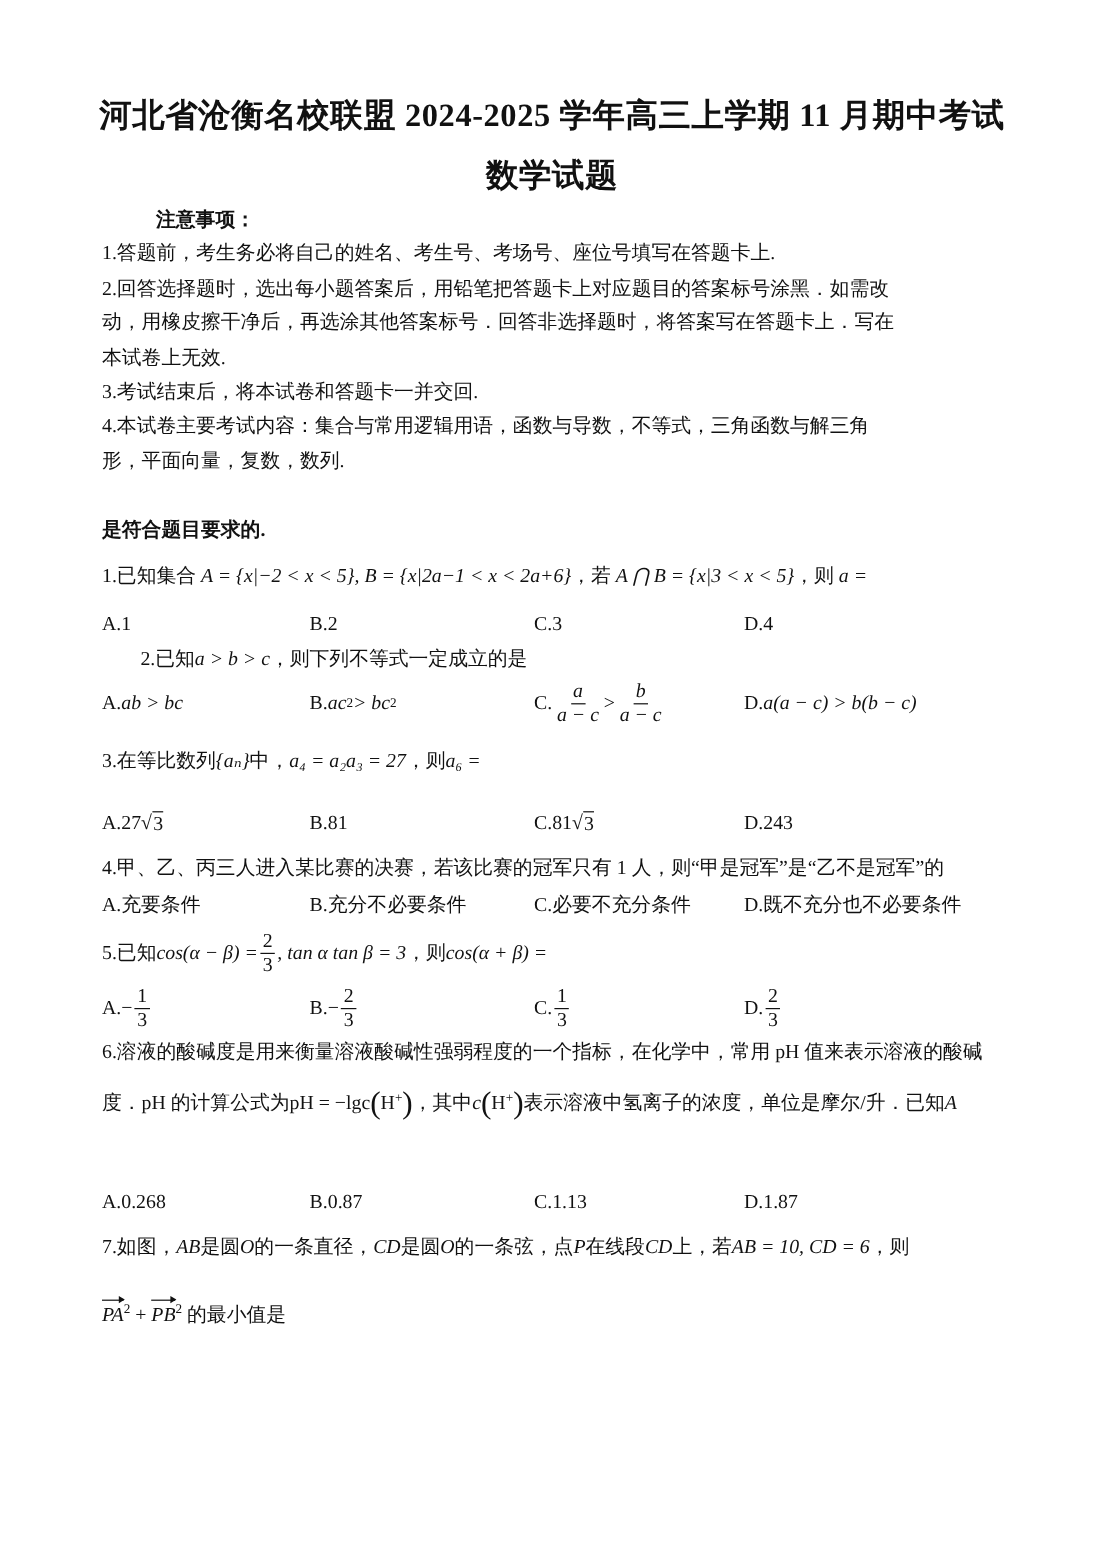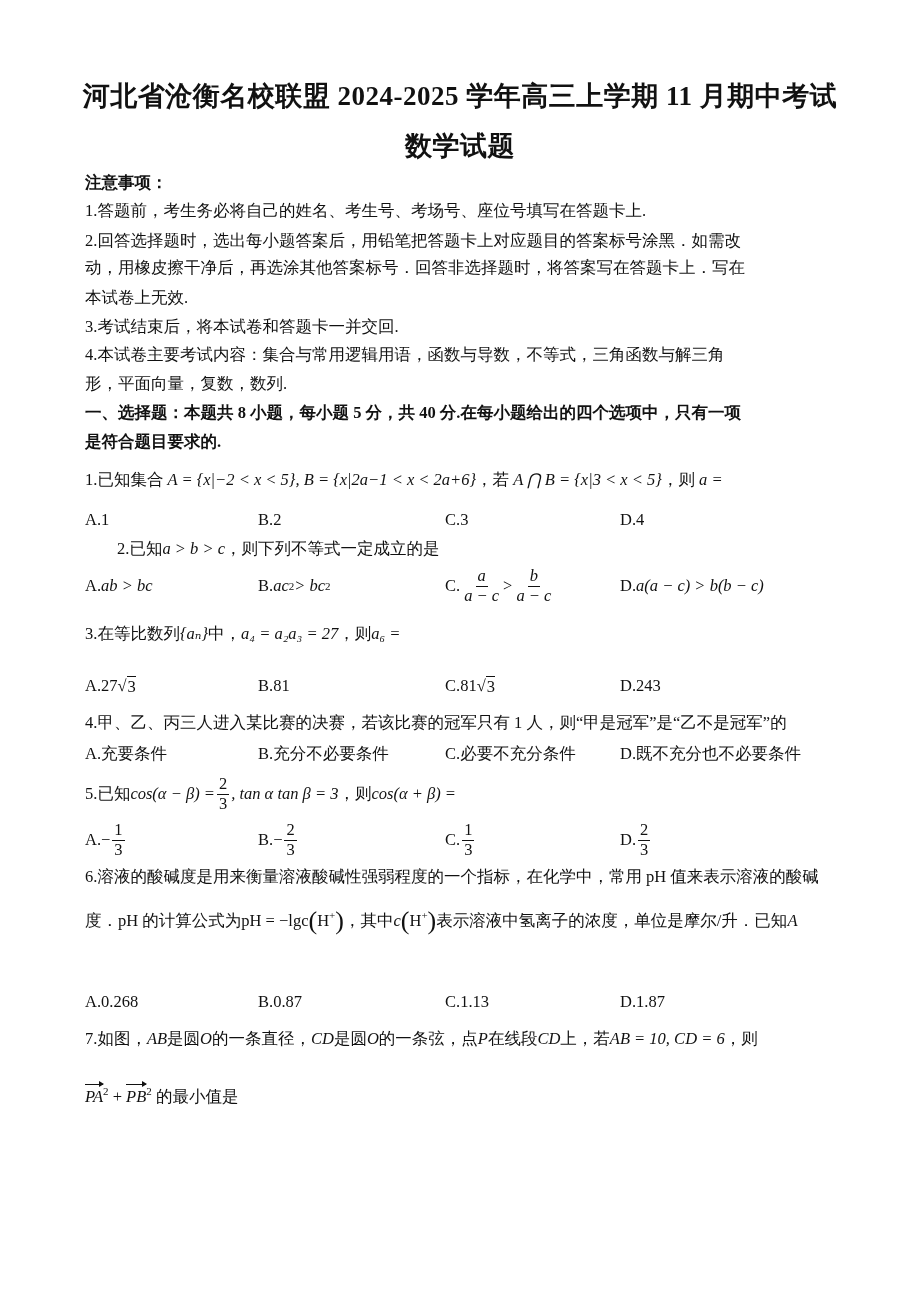--- a/index.html
+++ b/index.html
@@ -25,30 +25,29 @@
   .bigparen { font-size: 26px; vertical-align: -3px; }
 </style>
 </head>
 <body>
 
 <div class="page">
 
   <div class="title title-main">河北省沧衡名校联盟 2024-2025 学年高三上学期 11 月期中考试</div>
   <div class="title title-sub">数学试题</div>
 
-  <div class="line bold" style="top:172px;">注意事项：</div>
+  <div class="line bold" style="top:172px;margin-left:45px;">注意事项：</div>
   <div class="line" style="top:200px;">1.答题前，考生务必将自己的姓名、考生号、考场号、座位号填写在答题卡上.</div>
   <div class="line" style="top:230px;">2.回答选择题时，选出每小题答案后，用铅笔把答题卡上对应题目的答案标号涂黑．如需改</div>
   <div class="line" style="top:258px;font-family:Liberation Mono, monospace;">动，用橡皮擦干净后，再选涂其他答案标号．回答非选择题时，将答案写在答题卡上．写在</div>
   <div class="line" style="top:287px;">本试卷上无效.</div>
   <div class="line" style="top:316px;">3.考试结束后，将本试卷和答题卡一并交回.</div>
   <div class="line" style="top:344px;">4.本试卷主要考试内容：集合与常用逻辑用语，函数与导数，不等式，三角函数与解三角</div>
   <div class="line" style="top:373px;">形，平面向量，复数，数列.</div>
 
-  <div class="line bold" style="top:402px;">一、选择题：本题共 8 小题，每小题 5 分，共 40 分.在每小题给出的四个选项中，只有一项</div>
   <div class="line bold" style="top:431px;">是符合题目要求的.</div>
 
   <div class="line" style="top:469px;">
     <span>1.</span><span>已知集合</span>
     <span class="i">A = {x|−2 &lt; x &lt; 5}, B = {x|2a−1 &lt; x &lt; 2a+6}</span><span>，若</span>
     <span class="i">A ⋂ B = {x|3 &lt; x &lt; 5}</span><span>，则</span>
     <span class="i">a =</span>
   </div>
   <div class="opts" style="top:500px;">
     <div class="opt a">A.1</div>

